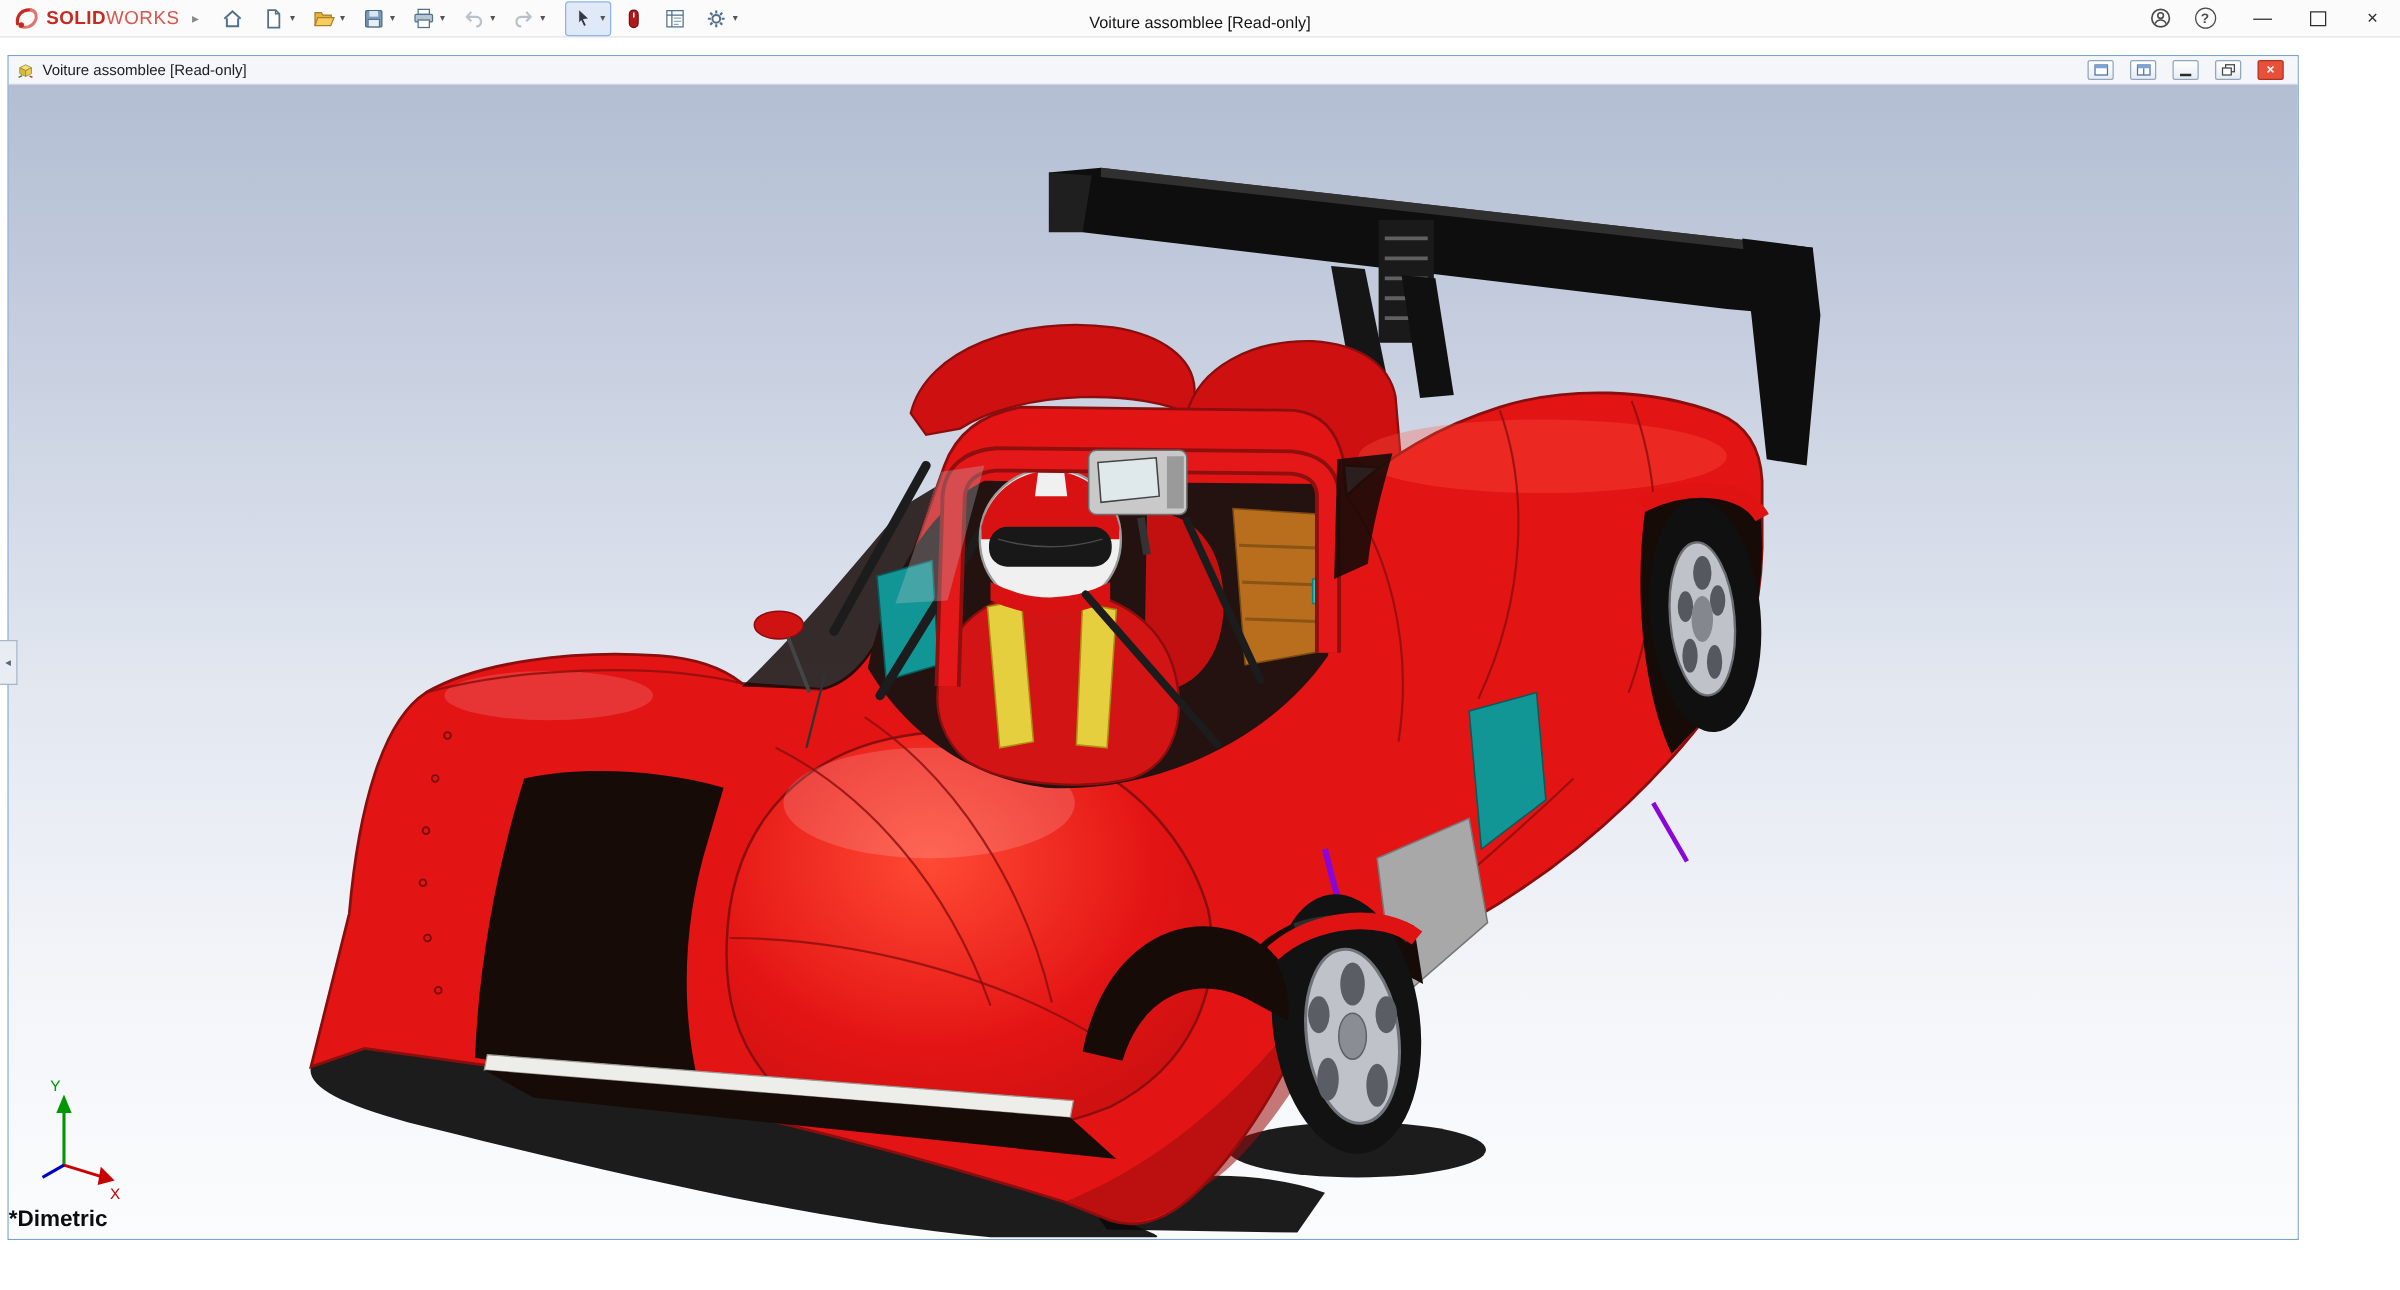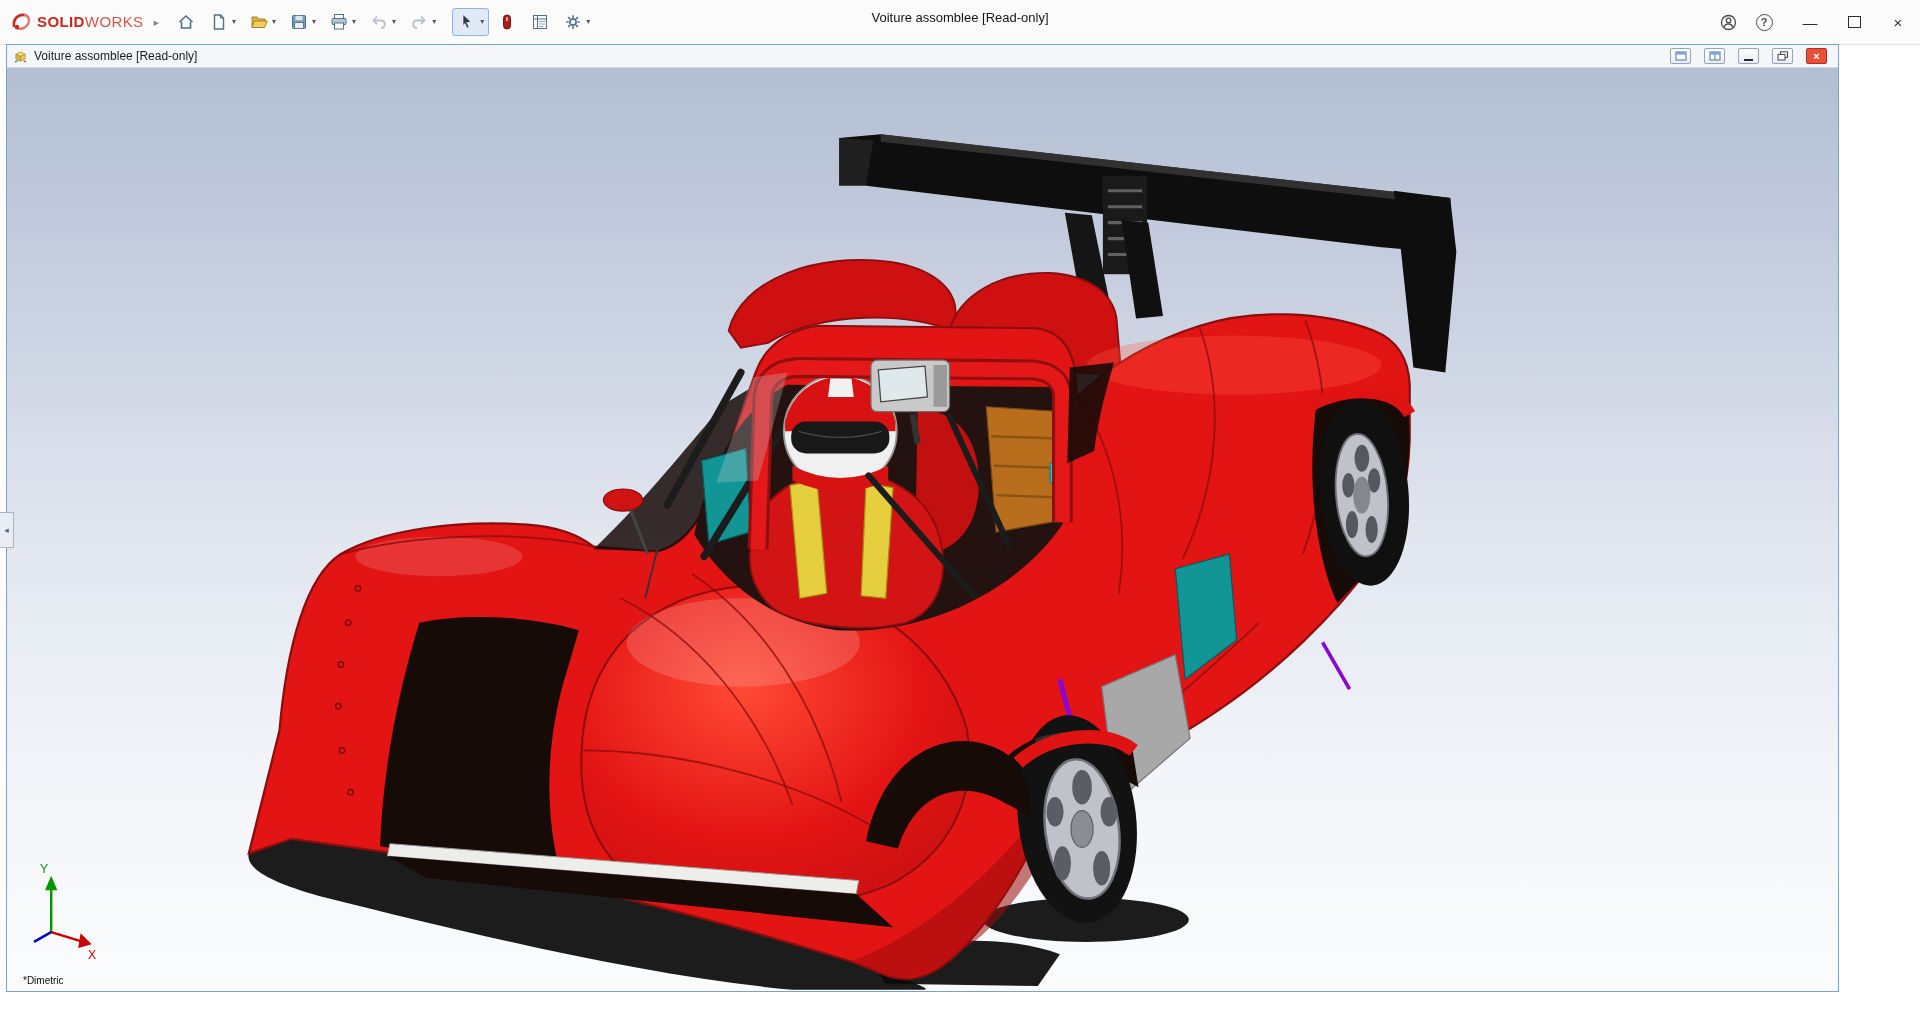--- a/index.html
+++ b/index.html
@@ -27,21 +27,21 @@
   body{
     width:1920px;height:1032px;overflow:hidden;position:relative;
     background:#ffffff;
     font-family:"Liberation Sans","DejaVu Sans",sans-serif;
     -webkit-font-smoothing:antialiased;
   }
   button{font-family:inherit;cursor:default}
 
   
   .titlebar{
-    height:45px;display:flex;align-items:center;position:relative;
+    height:30px;display:flex;align-items:center;position:relative;
     background:#fbfbfb;border-bottom:1px solid #e4e4e4;padding-left:10px;box-sizing:border-box;
   }
   .brand{display:flex;align-items:center;gap:5px}
   .brand svg{width:22px;height:22px}
   .brand .b1{font-size:15px;font-weight:800;color:var(--brand-red);letter-spacing:.4px}
   .brand .b2{font-size:15px;font-weight:400;color:#d8554a;letter-spacing:.4px}
   .crumb{margin:0 12px 0 10px;color:#8a8a8a;font-size:11px}
   .toolbar{display:flex;align-items:center;gap:3px}
   .tb{
     display:flex;align-items:center;gap:3px;height:28px;padding:0 4px;
@@ -96,21 +96,21 @@
   .cwb svg{display:block}
   .cwb .minbar{width:9px;height:2px;background:#2a2a2a;margin-top:8px}
   .cwb.close{background:var(--close-red);border-color:#b03020;color:#fff;font-size:11px;font-weight:700;line-height:1}
 
   
   .vp{
     flex:1;position:relative;overflow:hidden;
     background:linear-gradient(180deg,var(--bg-top) 0%,#c6cedf 22%,#e2e7f0 52%,#f3f5f9 78%,var(--bg-bottom) 100%);
   }
   .vp svg.scene{position:absolute;inset:0;width:100%;height:100%}
-  .vlabel{position:absolute;left:16px;bottom:5px;font-size:10px;font-weight:400;color:#0d0d0d}
+  .vlabel{position:absolute;left:0;bottom:5px;font-size:18px;font-weight:700;color:#0d0d0d}
 
   
   .panel-tab{
     position:absolute;left:0;top:512px;width:14px;height:36px;z-index:5;
     background:#e8edf4;border:1px solid #a8b6c8;border-left:none;box-sizing:border-box;
     display:flex;align-items:center;justify-content:center;
     font-size:9px;color:#556677;
   }
 
   

